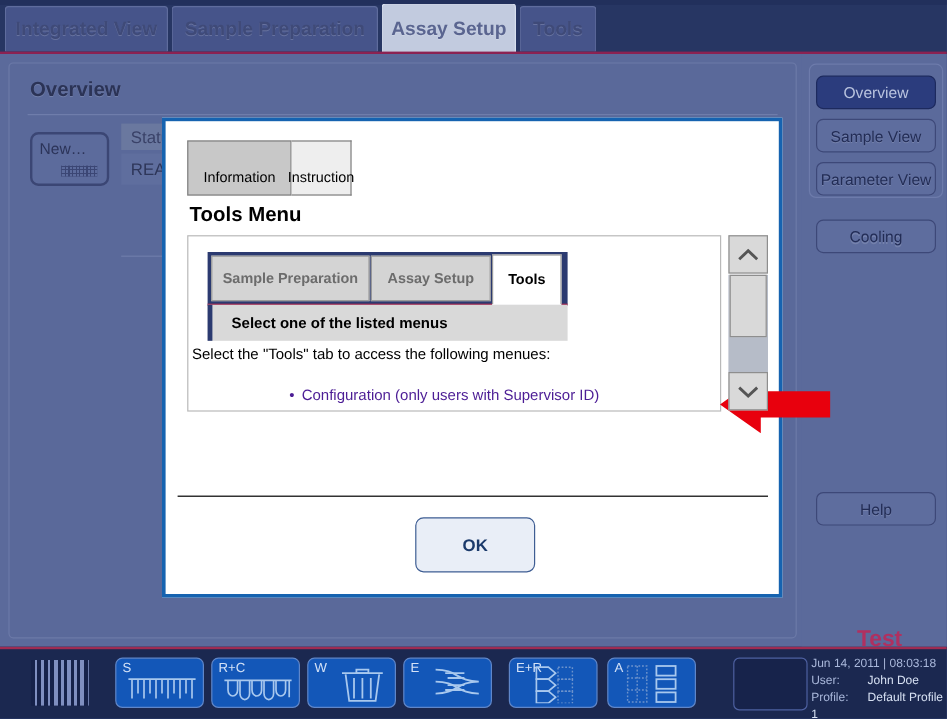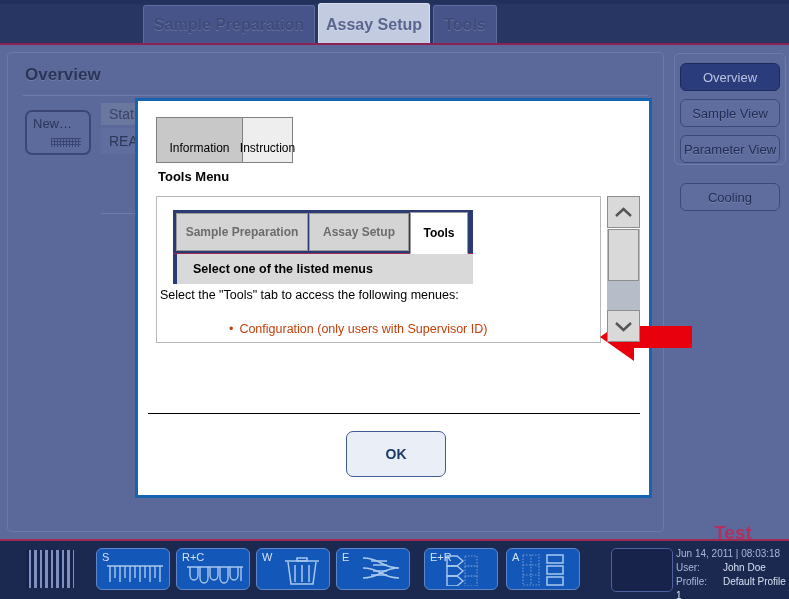--- a/index.html
+++ b/index.html
@@ -115,42 +115,42 @@
     position:absolute;left:135px;top:98px;width:517px;height:400px;
     background:#ffffff;border:3px solid #1663b0;box-sizing:border-box;
   }
   .dtabs{position:absolute;left:18px;top:16px;height:46px;display:flex;}
   .dtab{
     height:46px;border:1px solid #808080;box-sizing:border-box;
     display:flex;align-items:flex-end;justify-content:center;
     padding-bottom:7px;font-size:12px;color:#000;background:#c8c8c8;
   }
   .dtab.sel{background:#eeeeee;border-left:none;}
-  .dtitle{position:absolute;left:20px;top:68px;font-size:13px;font-weight:bold;color:#000;}
+  .dtitle{position:absolute;left:20px;top:68px;font-size:17px;font-weight:bold;color:#000;}
 
   .dbox{
     position:absolute;left:18px;top:95px;width:445px;height:147px;
     border:1px solid #b9b9b9;background:#fff;box-sizing:border-box;overflow:hidden;
   }
   .inner-tabs{position:absolute;left:16px;top:13px;width:300px;height:44px;background:#2b3a70;}
   .itab{
     position:absolute;top:3px;height:38px;background:#d4d4d4;border:1px solid #9a9a9a;
     box-sizing:border-box;display:flex;align-items:center;justify-content:center;
     font-size:12px;font-weight:bold;color:#6c6c6c;
   }
   .itab.sel{background:#ffffff;color:#000;border-bottom-color:#fff;height:42px;top:2px;}
   .itab-underline{position:absolute;left:0;top:43px;height:2px;background:#9e2b52;}
   .greybar{
     position:absolute;left:16px;top:57px;width:300px;height:30px;
     background:#d9d9d9;border-left:4px solid #2b3a70;box-sizing:border-box;
     display:flex;align-items:center;padding-left:16px;
     font-size:12.5px;font-weight:bold;color:#000;
   }
   .dtext{position:absolute;left:3px;top:91px;font-size:12.5px;color:#000;}
-  .dlist{position:absolute;left:32px;top:112px;font-size:12.5px;color:#c2410c;}
+  .dlist{position:absolute;left:44px;top:112px;font-size:12.5px;color:#4c1d95;}
   .dlist li{list-style:none;margin:0 0 8px 0;}
   .dlist li:before{content:"\2022";margin-right:6px;}
 
   .arrow{position:absolute;left:462px;top:212px;}
 
   .vscroll{position:absolute;left:469px;top:95px;width:33px;height:147px;}
   .sbtn{
     width:33px;height:32px;background:#d9d9d9;border:1px solid #8e8e8e;
     box-sizing:border-box;display:flex;align-items:center;justify-content:center;
   }
@@ -169,20 +169,23 @@
     display:flex;align-items:center;justify-content:center;box-sizing:border-box;
   }
 </style>
 </head>
 <body>
 
 <div id="root">
 
   <div class="topbar">
     <div class="topbar-strip"></div>
+    <div class="ttab" style="left:4px;width:136px;">
+      <span>Integrated View</span>
+    </div>
     <div class="ttab" style="left:143px;width:172px;">
       <span>Sample Preparation</span>
     </div>
     <div class="ttab active" style="left:318px;width:112px;">
       <span>Assay Setup</span>
     </div>
     <div class="ttab" style="left:433px;width:64px;">
       <span>Tools</span>
     </div>
     <div class="ttab-underline"></div>
@@ -214,20 +217,23 @@
       <span>Overview</span>
     </div>
     <div class="sbbtn" style="top:54px;">
       <span>Sample View</span>
     </div>
     <div class="sbbtn" style="top:138px;">
       <span>Cooling</span>
     </div>
     <div class="sbbtn" style="top:90px;">
       <span>Parameter View</span>
+    </div>
+    <div class="sbbtn" style="top:365px;">
+      <span>Help</span>
     </div>
     <div class="qlogo">
       <span class="t">Test</span>
       <span class="q">QIAGEN</span>
     </div>
   </div>
 
   <div class="modal">
 
     <div class="dtabs">

